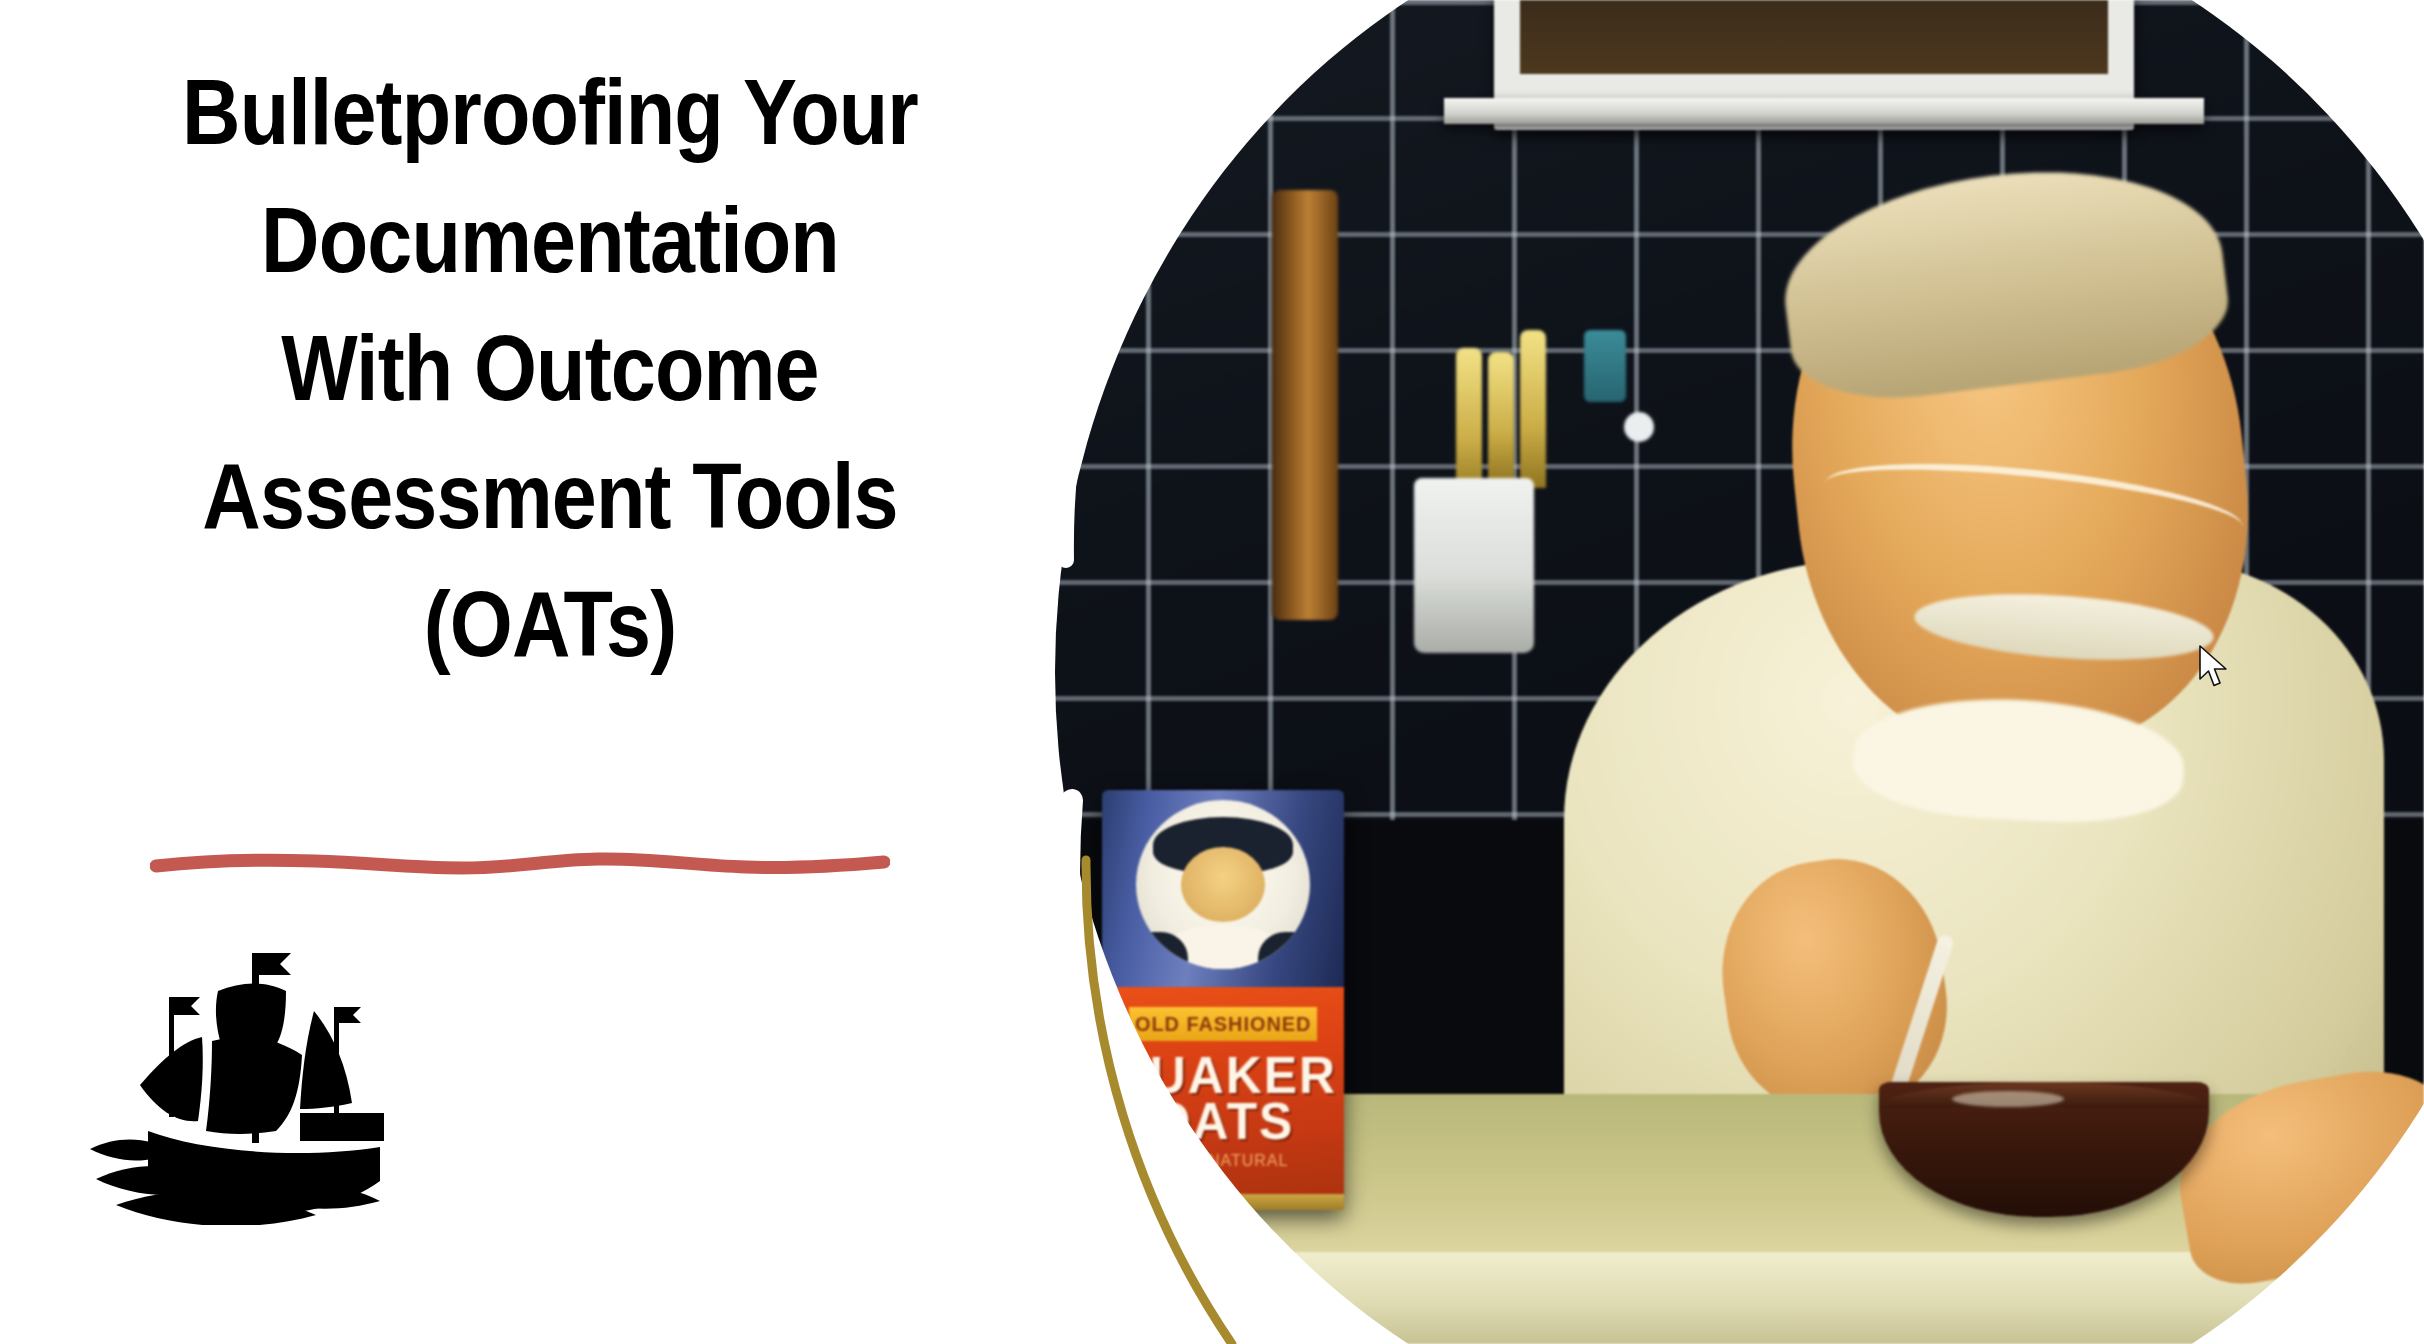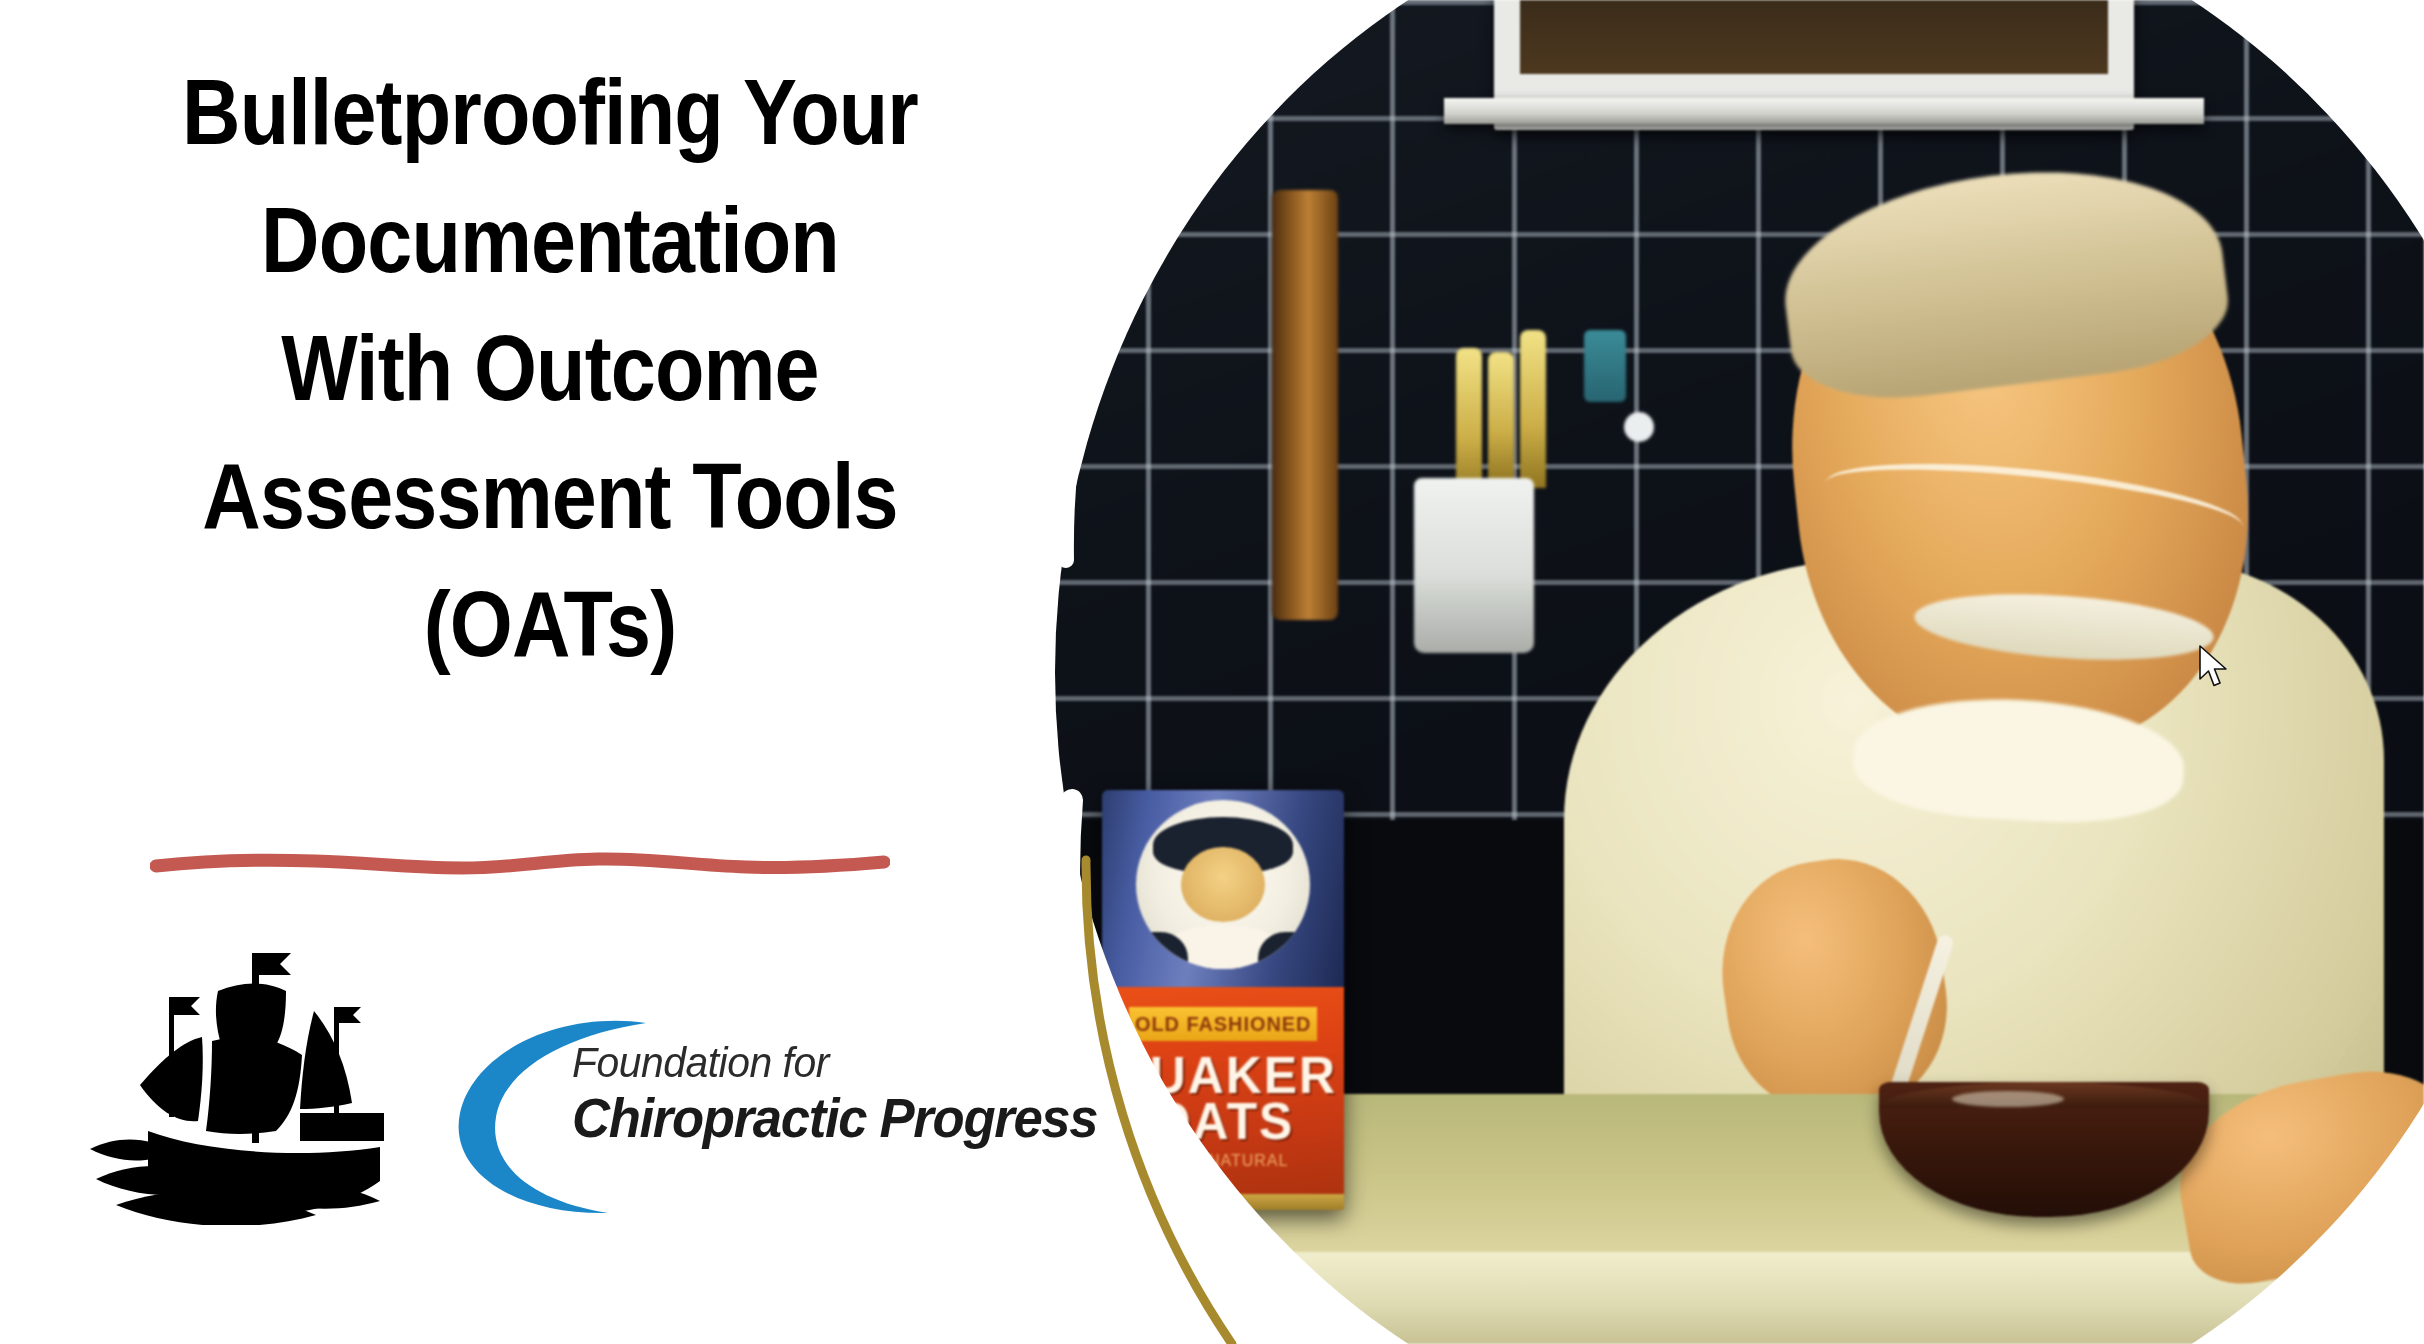--- a/index.html
+++ b/index.html
@@ -521,33 +521,20 @@
             <rect x="238" y="178" width="84" height="28"></rect>
 
             <path d="M28 214 c28 -14, 58 -12, 84 2 c-26 14, -56 12, -84 -2 z"></path>
             <path d="M34 244 c42 -20, 92 -16, 128 6 c-44 16, -92 12, -128 -6 z"></path>
             <path d="M54 270 c60 -22, 140 -18, 200 10 c-64 18, -142 14, -200 -10 z"></path>
             <path d="M196 260 c40 -14, 88 -12, 122 6 c-42 12, -88 10, -122 -6 z"></path>
           </g>
         </svg>
       </div>
 
-      <div id="fcp-logo">
-        <svg id="fcp-swoosh" viewBox="0 0 230 215" xmlns="http://www.w3.org/2000/svg">
-          <path d="M206 16
-                   C 120 4, 34 44, 20 106
-                   C 8 164, 74 208, 168 206
-                   C 92 194, 48 158, 56 110
-                   C 64 62, 126 28, 206 16 Z" fill="#1b87c9"></path>
-        </svg>
-        <div id="fcp-text">
-          <div id="fcp-line1">Foundation for</div>
-          <div id="fcp-line2">Chiropractic Progress</div>
-        </div>
-      </div>
 
     </div>
   </div>
 
   <svg id="cursor" viewBox="0 0 34 46" xmlns="http://www.w3.org/2000/svg" style="left: 2198px; top: 645px;">
     <path d="M2 1 L2 34 L10.5 26 L16 40.5 L22 38 L16.5 24 L28 24 Z" fill="#ffffff" stroke="#111111" stroke-width="1.6" stroke-linejoin="round"></path>
   </svg>
 
 </div>
 

